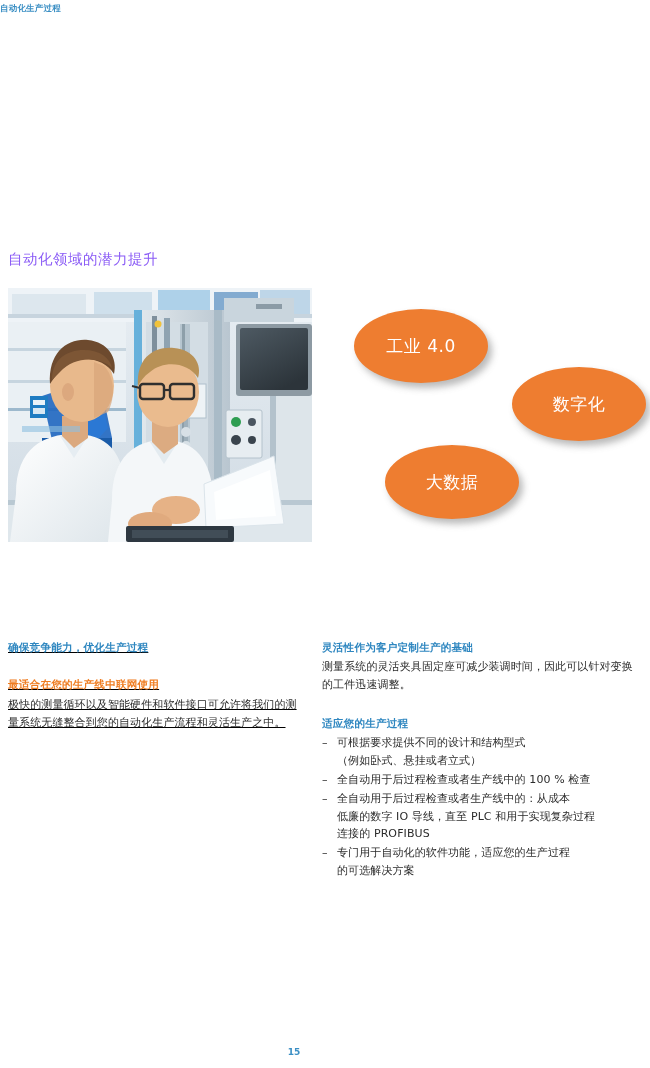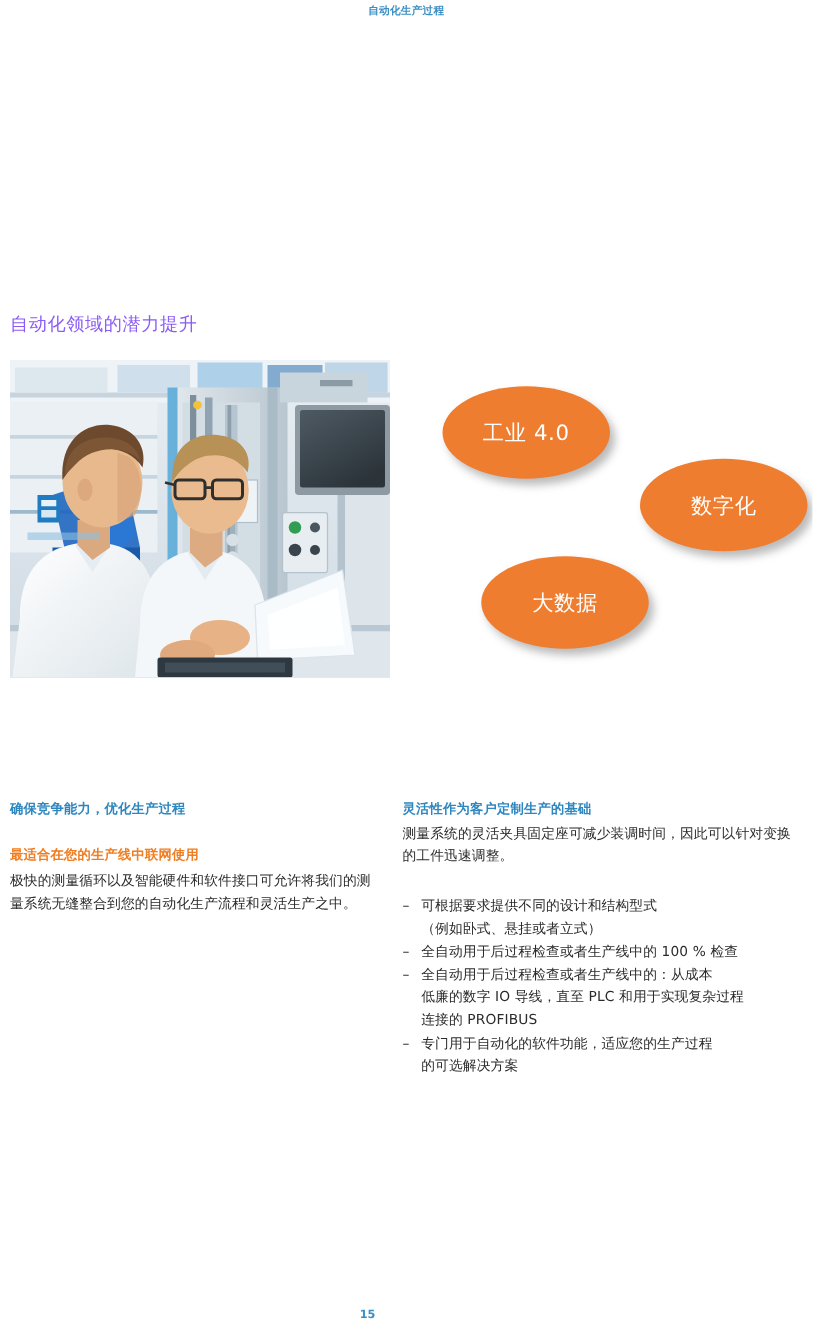--- a/index.html
+++ b/index.html
@@ -14,21 +14,20 @@
     font-family: "DejaVu Sans", "Liberation Sans", sans-serif;
     overflow: hidden;
   }
 
   
   .running-header {
     position: absolute;
     top: 3px;
     left: 0;
     width: 650px;
-    text-align: center;
     font-size: 8.5px;
     font-weight: bold;
     letter-spacing: 0.2px;
     color: #3b8fc4;
   }
 
   
   .page-heading {
     position: absolute;
     top: 240px;
@@ -70,21 +69,21 @@
     color: #ffffff;
     font-size: 17px;
     letter-spacing: 0.5px;
     white-space: nowrap;
   }
   .bubble-1 { left: 14px;  top: 21px;  width: 134px; height: 74px; }
   .bubble-2 { left: 172px; top: 79px;  width: 134px; height: 74px; }
   .bubble-3 { left: 45px;  top: 157px; width: 134px; height: 74px; }
 
   
-  .col-left  { position: absolute; left: 8px;   top: 640px; width: 296px; }
+  .col-left  { position: absolute; left: 8px;   top: 640px; width: 296px; text-decoration: underline; }
   .col-right { position: absolute; left: 322px; top: 640px; width: 318px; }
 
   .block { margin-bottom: 22px; }
   .block:last-child { margin-bottom: 0; }
 
   .sub-head {
     font-size: 10.6px;
     font-weight: bold;
     color: #2f87c0;
     margin: 0 0 3px 0;
@@ -287,20 +286,21 @@
 </div>
 
 <div class="col-right">
 
   <div class="block">
     <div class="sub-head">灵活性作为客户定制生产的基础</div>
     <p class="para">测量系统的灵活夹具固定座可减少装调时间，因此可以针对变换的工件迅速调整。</p>
   </div>
 
   <div class="block">
+    <div class="sub-head">适应您的生产过程</div>
     <ul class="bullets">
 
       <li>
         <span class="dash">–</span>
         <span class="cont">可根据要求提供不同的设计和结构型式</span>
         <span class="cont">（例如卧式、悬挂或者立式）</span>
       </li>
 
       <li>
         <span class="dash">–</span>

